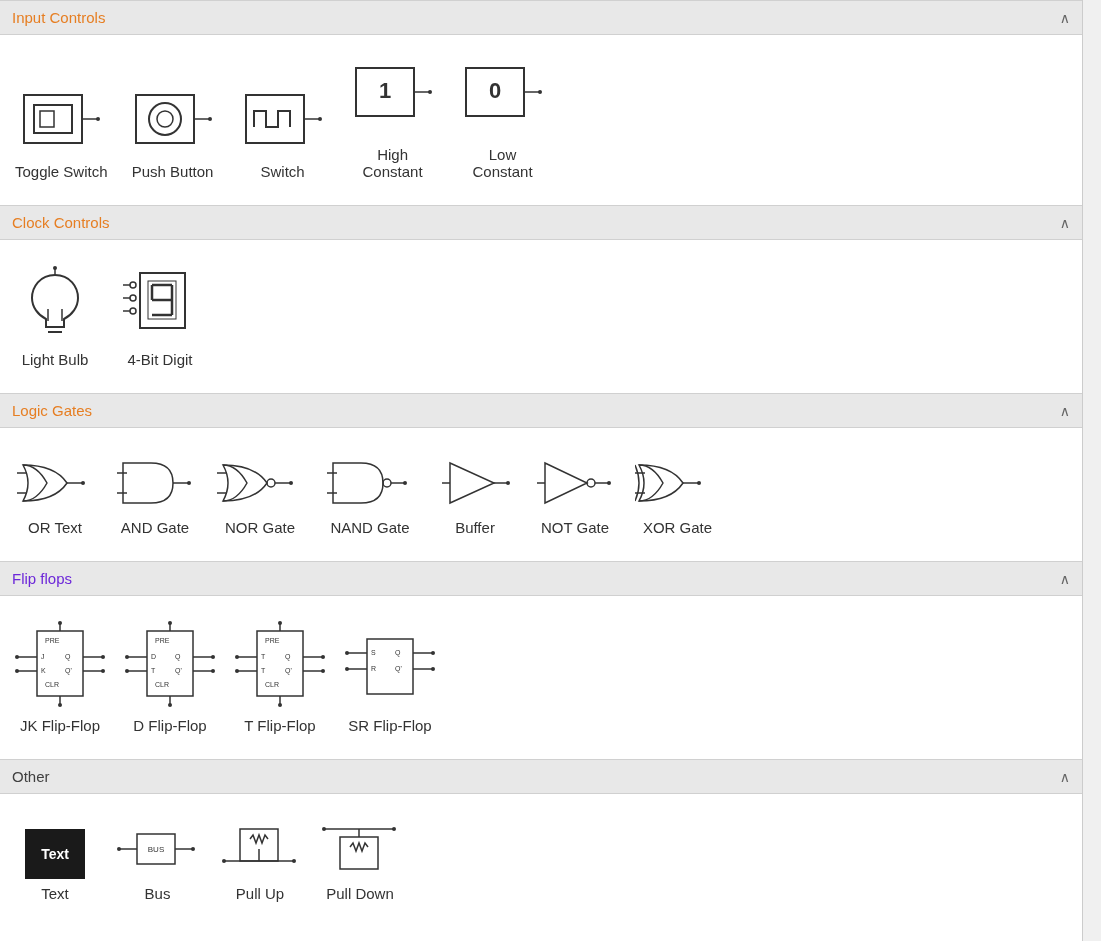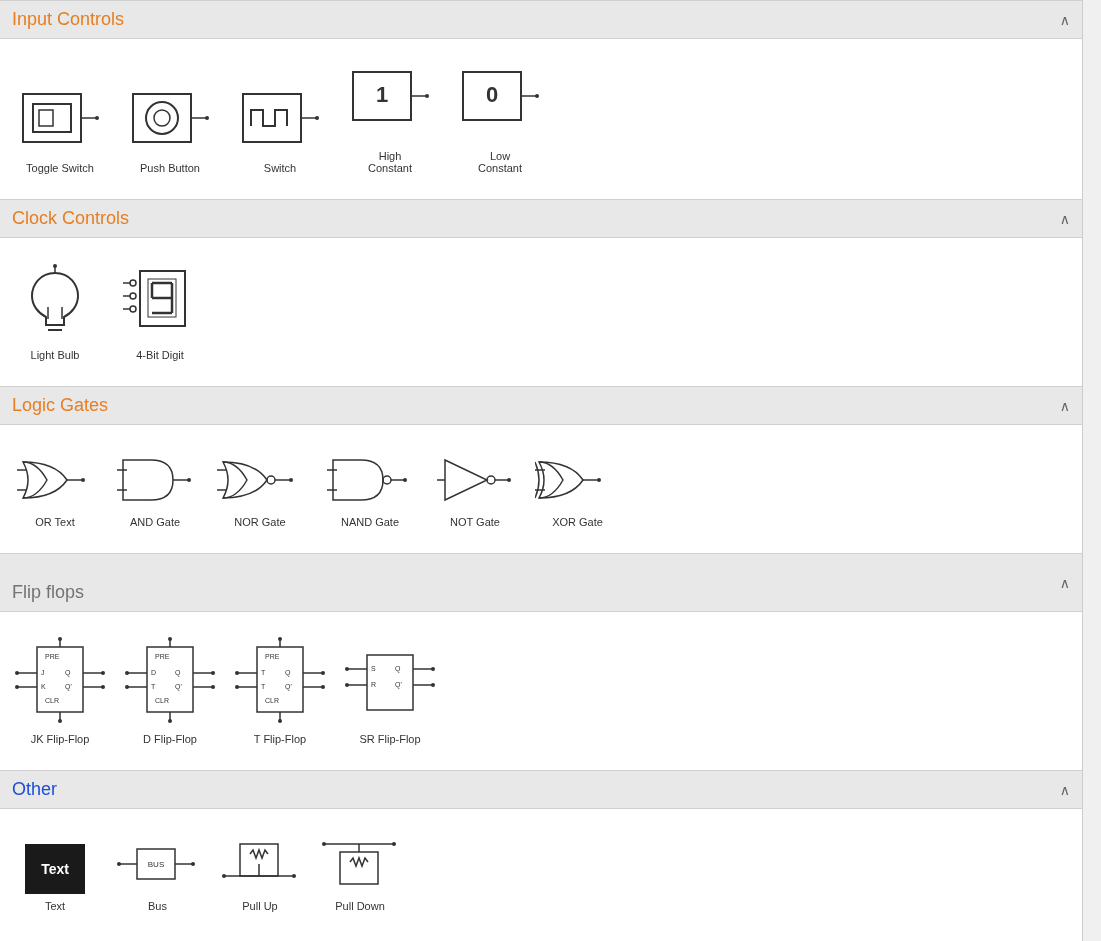--- a/index.html
+++ b/index.html
@@ -22,28 +22,28 @@
     .section-header {
       background: #e8e8e8;
       padding: 8px 12px;
       display: flex;
       justify-content: space-between;
       align-items: center;
       border-top: 1px solid #d0d0d0;
       border-bottom: 1px solid #d0d0d0;
     }
     .section-title {
-      font-size: 18px;
+      font-size: 15px;
       font-weight: normal;
     }
     .section-title.input { color: #e67e22; }
     .section-title.output { color: #e67e22; }
     .section-title.logic { color: #e67e22; }
-    .section-title.flipflop { color: #737373; margin-top: 20px; }
-    .section-title.other { color: #1d4ed8; }
+    .section-title.flipflop { color: #6d28d9; }
+    .section-title.other { color: #404040; }
     .chevron {
       font-size: 14px;
       color: #666;
     }
     .items-grid {
       display: flex;
       flex-wrap: wrap;
       padding: 20px 10px;
       gap: 10px;
       background: #fff;
@@ -53,21 +53,21 @@
       flex-direction: column;
       align-items: center;
       justify-content: flex-end;
       min-width: 90px;
       padding: 5px;
       cursor: grab;
     }
     .component-label {
       margin-top: 6px;
       text-align: center;
-      font-size: 11px;
+      font-size: 15px;
       color: #333;
     }
     svg {
       display: block;
     }
     
     .sidebar::-webkit-scrollbar { width: 18px; }
     .sidebar::-webkit-scrollbar-track { background: #f0f0f0; }
     .sidebar::-webkit-scrollbar-thumb { background: #bbb; border: 2px solid #f0f0f0; }
   </style>
@@ -234,20 +234,29 @@
         <path d="M8,10 L36,10 Q58,10 58,30 Q58,50 36,50 L8,50 Z" fill="none" stroke="#333" stroke-width="1.5"></path>
         <circle cx="62" cy="30" r="4" fill="none" stroke="#333" stroke-width="1.5"></circle>
         <line x1="66" y1="30" x2="80" y2="30" stroke="#333" stroke-width="1.5"></line>
         <circle cx="80" cy="30" r="2" fill="#333"></circle>
         <line x1="2" y1="20" x2="12" y2="20" stroke="#333" stroke-width="1.5"></line>
         <line x1="2" y1="40" x2="12" y2="40" stroke="#333" stroke-width="1.5"></line>
       </svg>
       <span class="component-label">NAND Gate</span>
     </div>
 
+    <div class="component-item">
+      <svg width="70" height="60" viewBox="0 0 70 60">
+        <polygon points="10,10 54,30 10,50" fill="none" stroke="#333" stroke-width="1.5"></polygon>
+        <line x1="2" y1="30" x2="10" y2="30" stroke="#333" stroke-width="1.5"></line>
+        <line x1="54" y1="30" x2="68" y2="30" stroke="#333" stroke-width="1.5"></line>
+        <circle cx="68" cy="30" r="2" fill="#333"></circle>
+      </svg>
+      <span class="component-label">Buffer</span>
+    </div>
 
     <div class="component-item">
       <svg width="80" height="60" viewBox="0 0 80 60">
         <polygon points="10,10 52,30 10,50" fill="none" stroke="#333" stroke-width="1.5"></polygon>
         <circle cx="56" cy="30" r="4" fill="none" stroke="#333" stroke-width="1.5"></circle>
         <line x1="2" y1="30" x2="10" y2="30" stroke="#333" stroke-width="1.5"></line>
         <line x1="60" y1="30" x2="74" y2="30" stroke="#333" stroke-width="1.5"></line>
         <circle cx="74" cy="30" r="2" fill="#333"></circle>
       </svg>
       <span class="component-label">NOT Gate</span>

